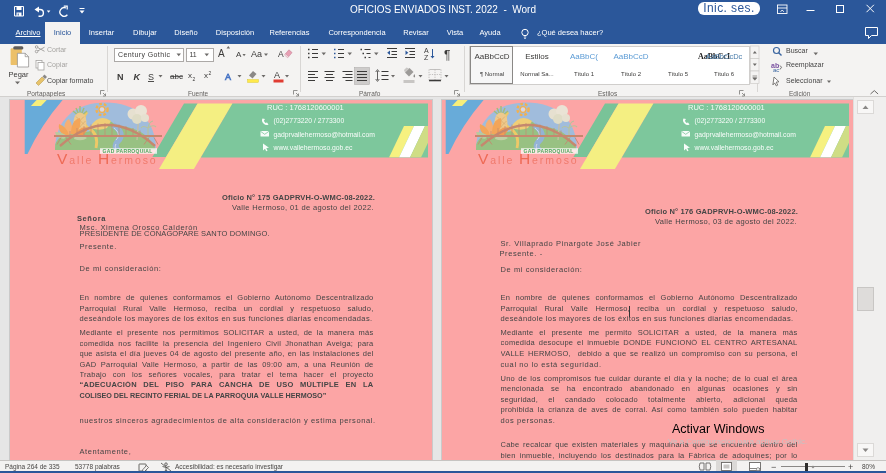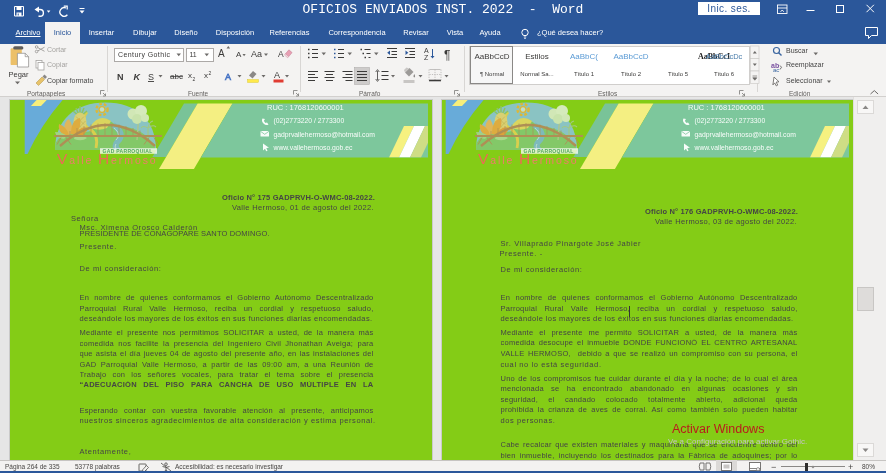--- a/index.html
+++ b/index.html
@@ -8,21 +8,21 @@
   .abs { position:absolute; }
   
   #titlebar { position:absolute; left:0; top:0; width:886px; height:22px; background:#2b579a; }
   #tabrow { position:absolute; left:0; top:22px; width:886px; height:22px; background:#2b579a; }
   .tab { position:absolute; top:0; height:22px; color:#fff; font-size:7.5px; line-height:22px; text-align:center; }
   #ribbon { position:absolute; left:0; top:44px; width:886px; height:53px; background:#f4f3f2; border-bottom:1px solid #d2d0ce; }
   .gsep { position:absolute; top:2px; width:1px; height:46px; background:#d8d6d4; }
   .glabel { position:absolute; top:45.5px; font-size:6.5px; color:#605e5c; }
   
   #docarea { position:absolute; left:0; top:97px; width:886px; height:363px; background:#e6e6e6; overflow:hidden; }
-  .page { position:absolute; top:3px; background:#84cc16; overflow:hidden; box-shadow:0 0 0 1px rgba(120,120,120,0.25); }
+  .page { position:absolute; top:3px; background:#fca5a5; overflow:hidden; box-shadow:0 0 0 1px rgba(120,120,120,0.25); }
   #page1 { left:10px; width:422px; height:360px; }
   #page2 { left:442px; width:411px; height:360px; }
   .ln { position:absolute; font-size:7.5px; line-height:8px; color:#454545; white-space:nowrap; }
   .w { letter-spacing:0.6px; }
   .hd { letter-spacing:0.15px; }
   .j  { white-space:normal; text-align:justify; text-align-last:justify; height:8px; overflow:hidden; letter-spacing:0.25px; }
   .b { font-weight:bold; }
   
   #statusbar { position:absolute; left:0; top:460px; width:886px; height:11px; background:#f3f2f1; border-top:1px solid #c6c4c2; font-size:6.5px; color:#484644; }
   #bottomstrip { position:absolute; left:0; top:471px; width:886px; height:2px; background:#2b579a; }
@@ -153,22 +153,22 @@
         <path d="M777.5 8 h9.5"></path>
         <path d="M780.6 11.8 l1.6-1.8 1.6 1.8"></path>
       </g>
 
       <path d="M806.5 10.5 h8" stroke="#fff" stroke-width="1"></path>
 
       <rect x="836.5" y="5.5" width="7" height="7" fill="none" stroke="#fff" stroke-width="1"></rect>
 
       <path d="M866.5 4.8 l7.4 7.4 M873.9 4.8 l-7.4 7.4" stroke="#fff" stroke-width="1"></path>
     </svg>
-    <div class="abs" style="left:0;top:0;width:886px;text-align:center;color:#fff;font-size:13px;line-height:20px;font-family:Liberation Mono, monospace;">OFICIOS ENVIADOS INST. 2022&nbsp;&nbsp;-&nbsp;&nbsp;Word</div>
-    <div class="abs" style="left:698px;top:2px;width:62px;height:13px;background:#fff;color:#2b579a;font-size:10px;letter-spacing:0.4px;line-height:13px;text-align:center;">Inic. ses.</div>
+    <div class="abs" style="left:0;top:0;width:886px;text-align:center;color:#fff;font-size:10px;line-height:20px;">OFICIOS ENVIADOS INST. 2022&nbsp;&nbsp;-&nbsp;&nbsp;Word</div>
+    <div class="abs" style="left:698px;top:2px;width:62px;height:13px;background:#fff;color:#2b579a;font-size:12px;letter-spacing:0.4px;line-height:13px;text-align:center;border-radius:6px;">Inic. ses.</div>
   </div>
   <div id="tabrow">
     <div class="tab" style="left:10px;width:36px;text-decoration:underline;">Archivo</div>
     <div class="tab" style="left:45px;width:35px;background:#f4f3f2;color:#2b579a;height:22px;">Inicio</div>
     <div class="tab" style="left:84px;width:35px;">Insertar</div>
     <div class="tab" style="left:128px;width:34px;">Dibujar</div>
     <div class="tab" style="left:169px;width:34px;">Diseño</div>
     <div class="tab" style="left:211px;width:48px;">Disposición</div>
     <div class="tab" style="left:267px;width:45px;">Referencias</div>
     <div class="tab" style="left:323px;width:68px;">Correspondencia</div>
@@ -375,35 +375,35 @@
       </g>
     </svg>
   </div>
   <div id="docarea">
     <div id="page1" class="page">
       <svg class="abs lhd" style="left:0;top:0" width="422" height="72" viewBox="0 0 422 72">
           <use href="#lh"></use>
         </svg>
       <div class="ln b hd" style="right:57px;top:93.6px;">Oficio N° 175 GADPRVH-O-WMC-08-2022.</div>
       <div class="ln" style="right:58px;top:103.5px;letter-spacing:0.35px;">Valle Hermoso, 01 de agosto del 2022.</div>
-      <div class="ln w" style="left:61px;top:114.5px;">Señora</div>
+      <div class="ln w" style="left:67px;top:114.5px;font-weight:bold;">Señora</div>
       <div class="ln w" style="left:69.5px;top:124.0px;">Msc. Ximena Orosco Calderón</div>
       <div class="ln" style="left:69.5px;top:130px;letter-spacing:0.15px;">PRESIDENTE DE CONAGOPARE SANTO DOMINGO.</div>
       <div class="ln w" style="left:69.5px;top:143.0px;">Presente.</div>
       <div class="ln w" style="left:69.5px;top:165.4px;">De mi consideración:</div>
       <div class="ln j" style="left:69.5px;top:194.2px;width:294px;">En nombre de quienes conformamos el Gobierno Autónomo Descentralizado</div>
       <div class="ln j" style="left:69.5px;top:204.6px;width:294px;">Parroquial Rural Valle Hermoso, reciba un cordial y respetuoso saludo,</div>
       <div class="ln" style="left:69.5px;top:215.0px;letter-spacing:0.4px;">deseándole los mayores de los éxitos en sus funciones diarias encomendadas.</div>
       <div class="ln j" style="left:69.5px;top:229.2px;width:294px;">Mediante el presente nos permitimos SOLICITAR a usted, de la manera más</div>
       <div class="ln j" style="left:69.5px;top:239.6px;width:294px;">comedida nos facilite la presencia del Ingeniero Civil Jhonathan Aveiga; para</div>
       <div class="ln j" style="left:69.5px;top:250.1px;width:294px;">que asista el día jueves 04 de agosto del presente año, en las instalaciones del</div>
       <div class="ln j" style="left:69.5px;top:260.5px;width:294px;">GAD Parroquial Valle Hermoso, a partir de las 09:00 am, a una Reunión de</div>
-      <div class="ln j" style="left:69.5px;top:271.0px;width:294px;">Trabajo con los señores vocales, para tratar el tema sobre el presencia</div>
+      <div class="ln j" style="left:69.5px;top:271.0px;width:294px;">Trabajo con los señores vocales, para tratar el tema hacer el proyecto</div>
       <div class="ln j b" style="left:69.5px;top:281.4px;width:294px;">“ADECUACIÓN DEL PISO PARA CANCHA DE USO MÚLTIPLE EN LA CUBIERTA TIPO</div>
-      <div class="ln j" style="left:69.5px;top:306.9px;width:294px;">Esperando contar con vuestra favorable atención al presente, anticipamos</div>
+      <div class="ln b" style="left:69.5px;top:291.8px;letter-spacing:0px;font-size:7.2px;">COLISEO DEL RECINTO FERIAL DE LA PARROQUIA VALLE HERMOSO”</div>
       <div class="ln w" style="left:69.5px;top:317.3px;">nuestros sinceros agradecimientos de alta consideración y estima personal.</div>
       <div class="ln w" style="left:69.5px;top:347.9px;">Atentamente,</div>
     </div>
     <div id="page2" class="page">
       <svg class="abs lhd" style="left:-11.5px;top:0" width="422" height="72" viewBox="0 0 422 72">
           <use href="#lh"></use>
         </svg>
       <div class="ln b hd" style="right:55px;top:107.5px;">Oficio N° 176 GADPRVH-O-WMC-08-2022.</div>
       <div class="ln" style="right:56px;top:117.6px;letter-spacing:0.35px;">Valle Hermoso, 03 de agosto del 2022.</div>
       <div class="ln w" style="left:58.5px;top:139.6px;">Sr. Villaprado Pinargote José Jabier</div>
@@ -418,21 +418,21 @@
       <div class="ln w" style="left:58.5px;top:260.5px;">cual no lo está seguridad.</div>
       <div class="ln j" style="left:58.5px;top:275.0px;width:297px;">Uno de los compromisos fue cuidar durante el día y la noche; de lo cual el área</div>
       <div class="ln j" style="left:58.5px;top:285.4px;width:297px;">mencionada se ha encontrado abandonado en algunas ocasiones y sin</div>
       <div class="ln j" style="left:58.5px;top:295.8px;width:297px;">seguridad, el candado colocado totalmente abierto, adicional queda</div>
       <div class="ln j" style="left:58.5px;top:306.2px;width:297px;">prohibida la crianza de aves de corral. Así como también solo pueden habitar</div>
       <div class="ln w" style="left:58.5px;top:316.6px;">dos personas.</div>
       <div class="ln j" style="left:58.5px;top:341.4px;width:297px;">Cabe recalcar que existen materiales y maquinaria que se encuentre dentro del</div>
       <div class="ln j" style="left:58.5px;top:352.2px;width:297px;">bien inmueble, incluyendo los destinados para la Fábrica de adoquines; por lo</div>
       <div class="abs" style="left:187px;top:205.5px;width:1px;height:11px;background:#333;"></div>
     </div>
-    <div class="abs" style="left:672px;top:325px;font-size:12.5px;color:#b91c1c;white-space:nowrap;">Activar Windows</div>
+    <div class="abs" style="left:672px;top:325px;font-size:12.5px;color:#000000;white-space:nowrap;">Activar Windows</div>
     <div class="abs" style="left:668px;top:339.5px;font-size:8px;color:#c3c3c3;white-space:nowrap;">Ve a Configuración para activar Gothic.</div>
   </div>
   <div id="scrollcol">
     <div class="abs" style="left:3px;top:3px;width:17px;height:14px;background:#f8f7f6;border:1px solid #dbd9d7;"></div>
     <svg class="abs" style="left:3px;top:3px" width="17" height="14">
         <path d="M5.5 9 l3-3.5 3 3.5 z" fill="#8a8886"></path>
       </svg>
     <div class="abs" style="left:3px;top:190px;width:17px;height:24px;background:#dedcda;border:1px solid #c8c6c4;"></div>
     <div class="abs" style="left:3px;top:346px;width:17px;height:14px;background:#f8f7f6;border:1px solid #dbd9d7;"></div>
     <svg class="abs" style="left:3px;top:346px" width="17" height="14">

